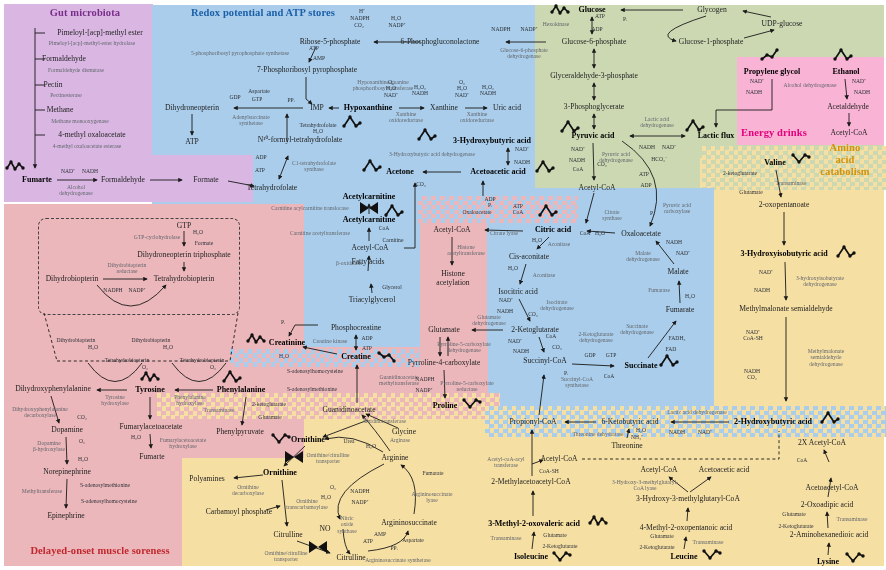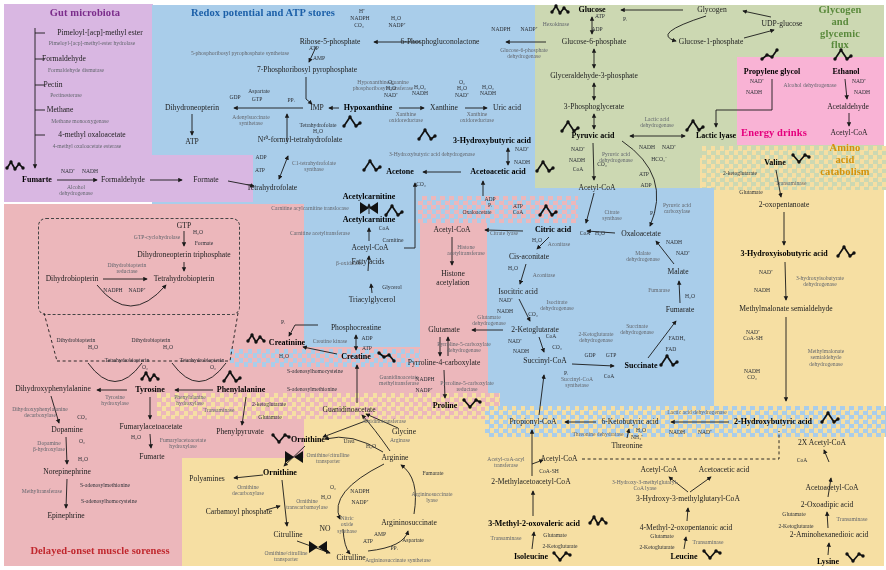--- a/index.html
+++ b/index.html
@@ -156,22 +156,20 @@
       <path d="M67,479 L66,508" fill="none" stroke="#1a1a1a" stroke-width="0.9" marker-end="url(#arr)"></path>
       <path d="M150,397 L150,419" fill="none" stroke="#1a1a1a" stroke-width="0.9" marker-end="url(#arr)"></path>
       <path d="M150,434 L151,448" fill="none" stroke="#1a1a1a" stroke-width="0.9" marker-end="url(#arr)"></path>
       <path d="M246,397 L242,425" fill="none" stroke="#1a1a1a" stroke-width="0.9" marker-end="url(#arr)"></path>
       <path d="M44,313 L57,361" fill="none" stroke="#1a1a1a" stroke-width="0.9" stroke-dasharray="3,2.6"></path>
       <path d="M238,313 L230,361" fill="none" stroke="#1a1a1a" stroke-width="0.9" stroke-dasharray="3,2.6"></path>
       <path d="M57,361 L230,361" fill="none" stroke="#1a1a1a" stroke-width="0.9" stroke-dasharray="3,2.6"></path>
     </svg>
     <div class="n rt" style="left: 85px; top: 13px; color: rgb(123, 45, 139);">Gut microbiota</div>
     <div class="n rt" style="left: 263px; top: 13px; color: rgb(27, 95, 168);">Redox potential and ATP stores</div>
-    <div class="n rt ml" style="left: 840px; top: 27px; color: rgb(90, 138, 60);">Glycogen and
-glycemic flux</div>
     <div class="n rt" style="left: 774px; top: 133px; color: rgb(229, 0, 125);">Energy drinks</div>
     <div class="n rt ml" style="left: 845px; top: 160px; color: rgb(212, 146, 10);">Amino acid
 catabolism</div>
     <div class="n rt" style="left: 100px; top: 551px; color: rgb(192, 39, 45);">Delayed-onset muscle soreness</div>
     <div class="n m" style="left: 100px; top: 33px;">Pimeloyl-[acp]-methyl ester</div>
     <div class="n e" style="left: 92px; top: 43px;">Pimeloyl-[acp]-methyl-ester hydrolase</div>
     <div class="n m" style="left: 64px; top: 59px;">Formaldehyde</div>
     <div class="n e" style="left: 76px; top: 70px;">Formaldehyde dismutase</div>
     <div class="n m" style="left: 53px; top: 85px;">Pectin</div>
     <div class="n e" style="left: 66px; top: 95px;">Pectinesterase</div>
@@ -387,21 +385,21 @@
     <div class="n m" style="left: 782px; top: 24px;">UDP-glucose</div>
     <div class="n m" style="left: 594px; top: 42px;">Glucose-6-phosphate</div>
     <div class="n m" style="left: 711px; top: 42px;">Glucose-1-phosphate</div>
     <div class="n m" style="left: 594px; top: 76px;">Glyceraldehyde-3-phosphate</div>
     <div class="n m" style="left: 594px; top: 107px;">3-Phosphoglycerate</div>
     <div class="n b" style="left: 593px; top: 136px;">Pyruvic acid</div>
     <div class="n e ml" style="left: 657px; top: 122px;">Lactic acid
 dehydrogenase</div>
     <div class="n co" style="left: 647px; top: 147px;">NADH</div>
     <div class="n co" style="left: 669px; top: 147px;">NAD⁺</div>
-    <div class="n b" style="left: 716px; top: 136px;">Lactic lyase</div>
+    <div class="n b" style="left: 716px; top: 136px;">Lactic flux</div>
     <div class="n e ml" style="left: 616px; top: 157px;">Pyruvic acid
 dehydrogenase</div>
     <div class="n co" style="left: 578px; top: 149px;">NAD⁺</div>
     <div class="n co" style="left: 577px; top: 160px;">NADH</div>
     <div class="n co" style="left: 578px; top: 169px;">CoA</div>
     <div class="n co" style="left: 602px; top: 164px;">CO₂</div>
     <div class="n b" style="left: 772px; top: 72px;">Propylene glycol</div>
     <div class="n b" style="left: 846px; top: 72px;">Ethanol</div>
     <div class="n co" style="left: 757px; top: 81px;">NAD⁺</div>
     <div class="n co" style="left: 754px; top: 92px;">NADH</div>

